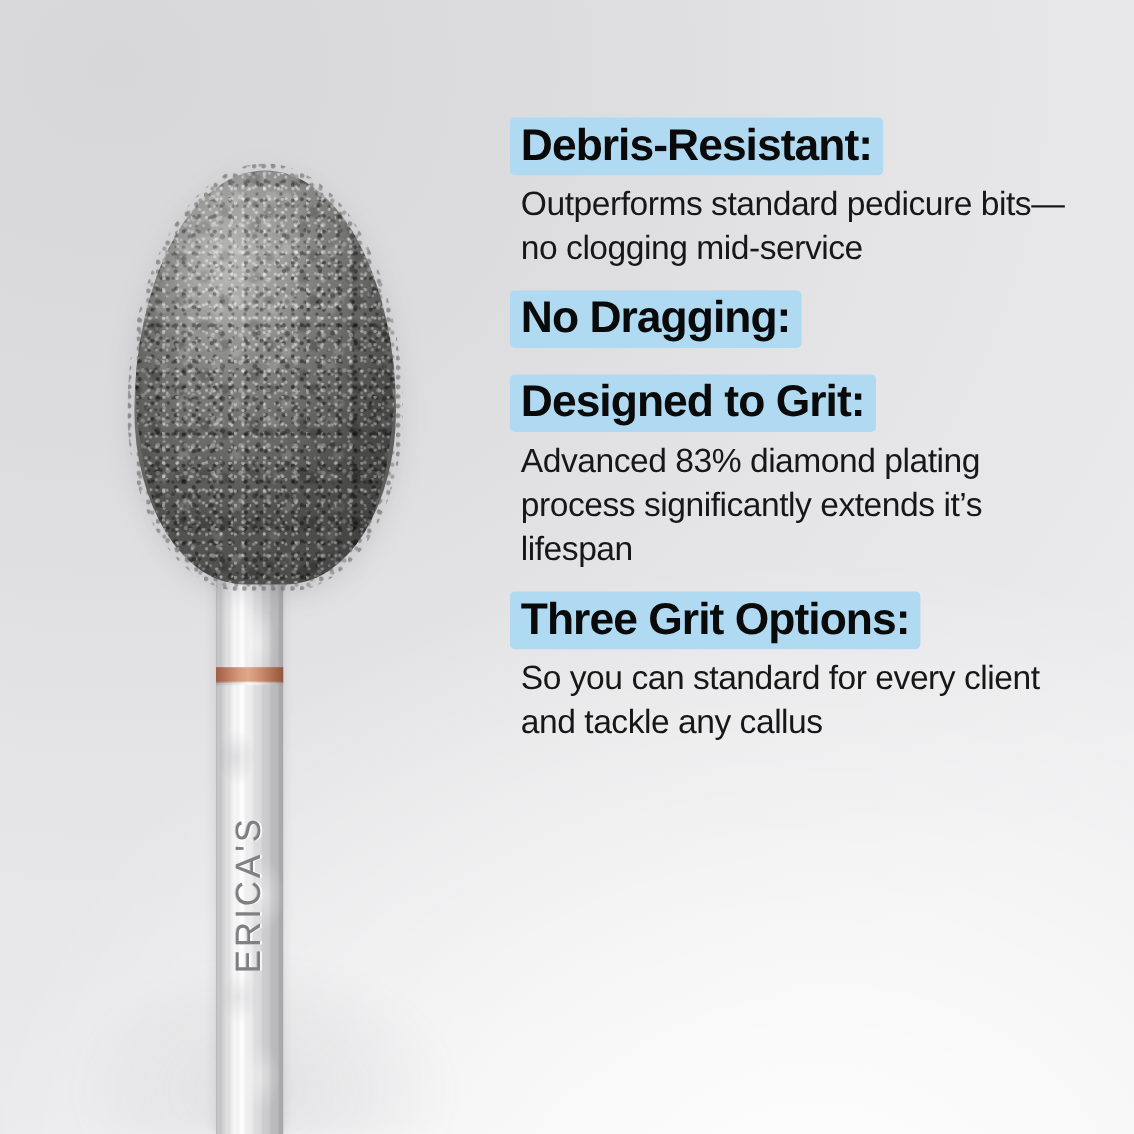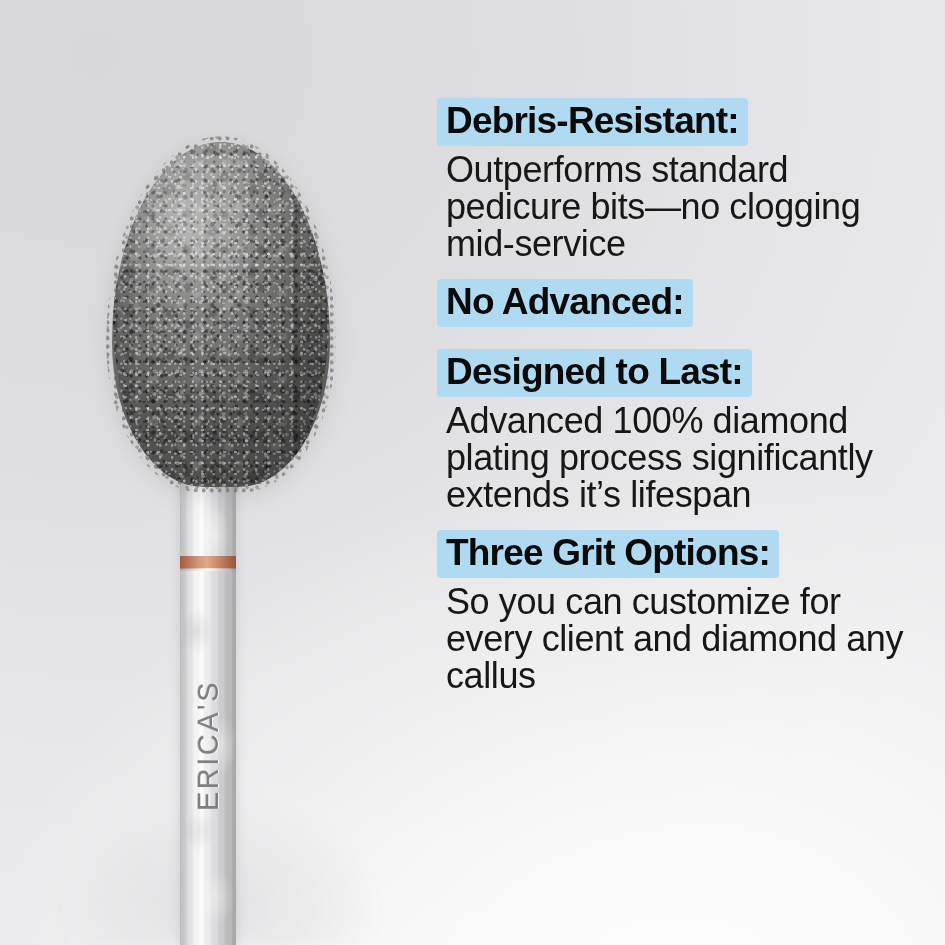--- a/index.html
+++ b/index.html
@@ -220,21 +220,21 @@
     background-position: 0 0, 4px 5px;
     -webkit-mask-image: radial-gradient(closest-side, rgba(0,0,0,0) 88%, #000 93%, #000 100%);
             mask-image: radial-gradient(closest-side, rgba(0,0,0,0) 88%, #000 93%, #000 100%);
     opacity: .75;
     pointer-events: none;
   }
 
   
   .features {
     position: absolute;
-    left: 437px;
+    left: 425px;
     top: 98px;
     width: 470px;
   }
   .feature { margin-bottom: 17px; }
   .feature:last-child { margin-bottom: 12px; }
 
   .feature-heading {
     display: inline-block;
     background: #b0daf2;
     border-radius: 4px;
@@ -244,21 +244,21 @@
     font-size: 37px;
     line-height: 1.0;
     font-weight: 700;
     letter-spacing: -0.8px;
     color: #0a0a0a;
   }
   .feature-body {
     margin: 0;
     padding-left: 9px;
     font-family: "Liberation Sans", sans-serif;
-    font-size: 36px;
+    font-size: 28px;
     line-height: 37px;
     font-weight: 400;
     letter-spacing: -0.4px;
     color: #171717;
   }
 </style>
 </head>
 <body>
 
 <div class="poster">
@@ -292,28 +292,28 @@
   </div>
 
   <div class="features">
 
     <div class="feature">
       <h2 class="feature-heading">Debris-Resistant:</h2>
       <p class="feature-body">Outperforms standard pedicure bits—no clogging mid-service</p>
     </div>
 
     <div class="feature">
-      <h2 class="feature-heading">No Advanced:</h2>
+      <h2 class="feature-heading">No Dragging:</h2>
     </div>
 
     <div class="feature">
-      <h2 class="feature-heading">Designed to Last:</h2>
-      <p class="feature-body">Advanced 100% diamond plating process significantly extends it’s lifespan</p>
+      <h2 class="feature-heading">Designed to Grit:</h2>
+      <p class="feature-body">Advanced 83% diamond plating process significantly extends it’s lifespan</p>
     </div>
 
     <div class="feature">
       <h2 class="feature-heading">Three Grit Options:</h2>
-      <p class="feature-body">So you can customize for every client and diamond any callus</p>
+      <p class="feature-body">So you can standard for every client and tackle any callus</p>
     </div>
 
   </div>
 
 </div>
 
 </body></html>

